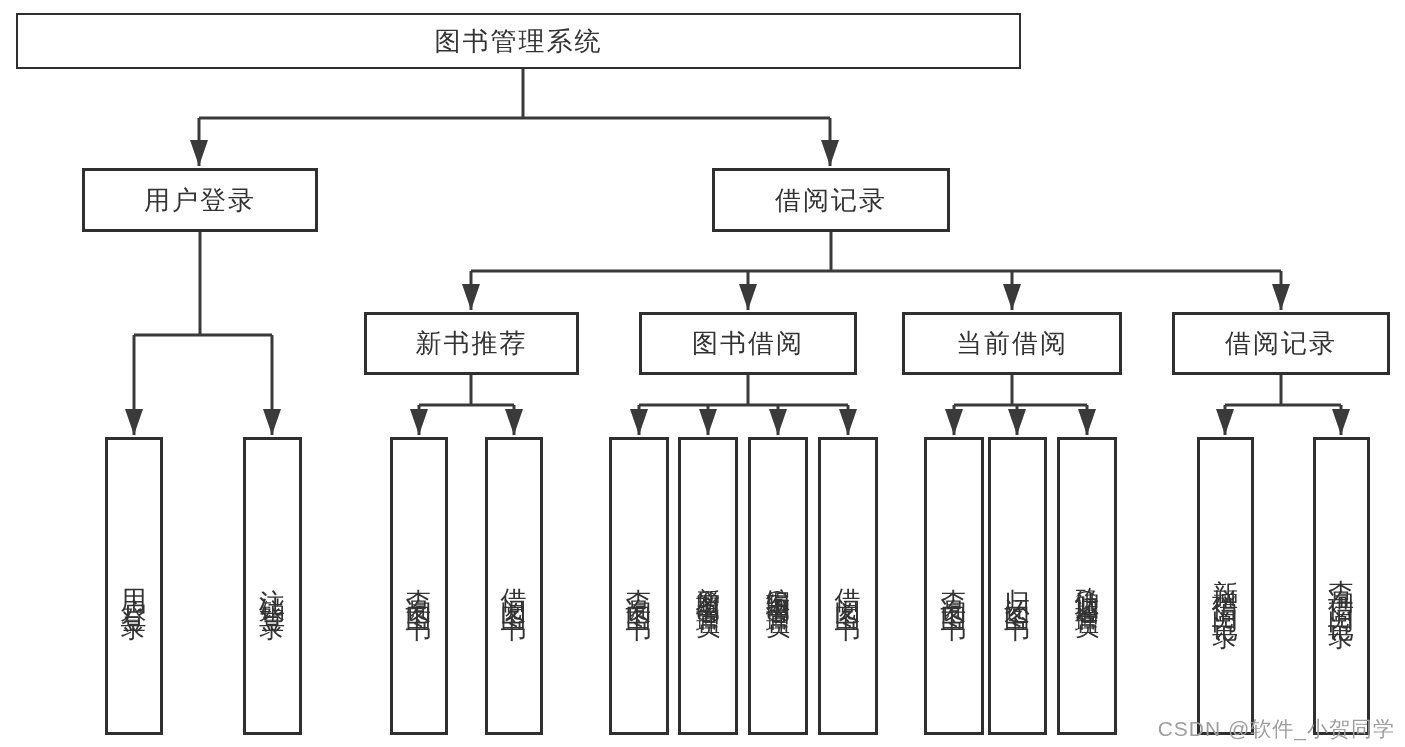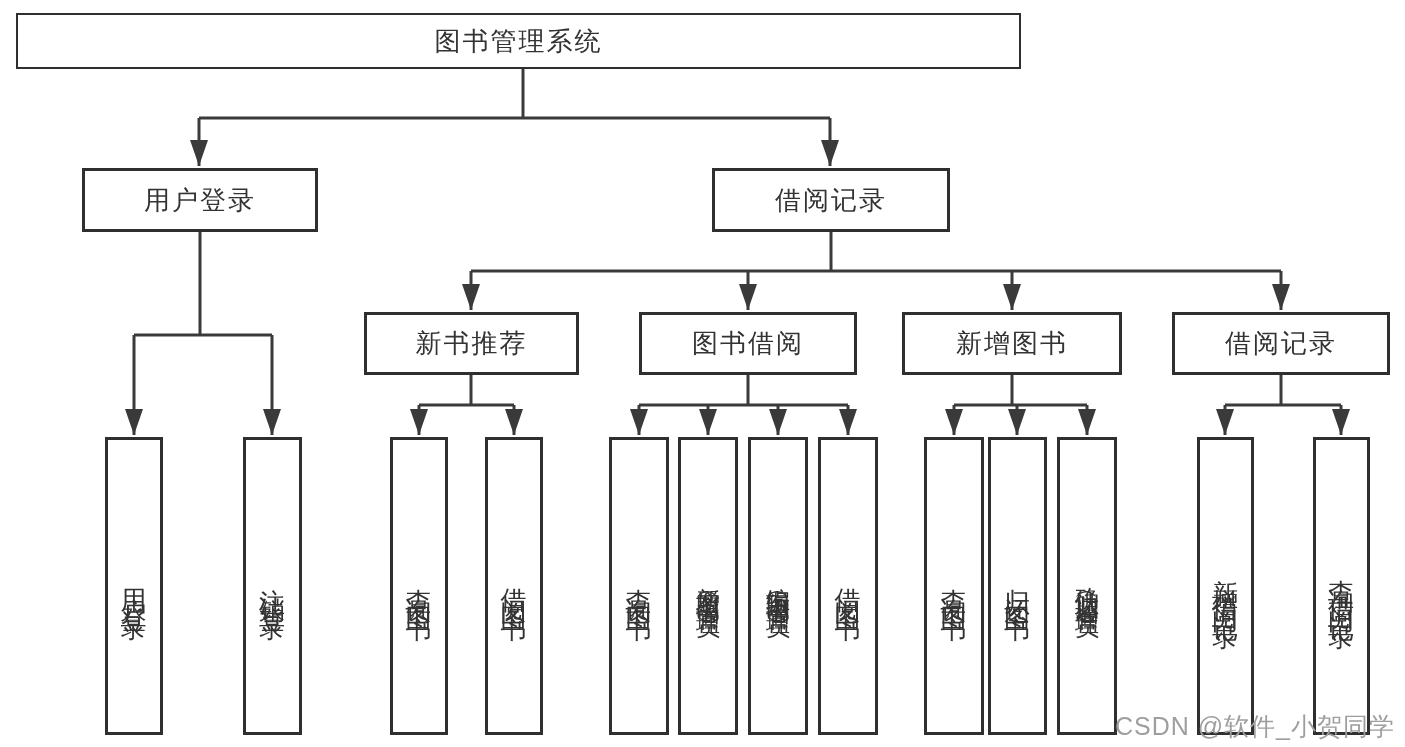--- a/index.html
+++ b/index.html
@@ -24,21 +24,21 @@
   .lvl2{top:168px;height:64px;}
   .lvl3{top:312px;height:63px;}
   .leaf{top:437px;height:298px;}
   .vtext{
     writing-mode:vertical-rl;text-orientation:mixed;
     font-size:26px;letter-spacing:9px;line-height:1;color:var(--text,#333);
   }
   .leaf.long .vtext{font-size:24px;letter-spacing:4px;}
   #watermark{
     position:absolute;right:10px;bottom:4px;z-index:5;
-    color:var(--watermark,#9e9e9e);font-size:25px;letter-spacing:1px;white-space:nowrap;
+    color:var(--watermark,#9e9e9e);font-size:21px;letter-spacing:1px;white-space:nowrap;
   }
 </style>
 </head>
 <body>
 
 <div id="stage">
 
   <svg id="connectors" viewBox="0 0 1405 747" xmlns="http://www.w3.org/2000/svg">
     <defs>
       <marker id="arrowhead" markerUnits="userSpaceOnUse" markerWidth="26" markerHeight="20" refX="26" refY="10" orient="auto">
@@ -98,21 +98,21 @@
     <span class="hlabel">借阅记录</span>
   </div>
 
   <div class="box lvl3" style="left:364px;width:215px;">
     <span class="hlabel">新书推荐</span>
   </div>
   <div class="box lvl3" style="left:639px;width:218px;">
     <span class="hlabel">图书借阅</span>
   </div>
   <div class="box lvl3" style="left:902px;width:220px;">
-    <span class="hlabel">新增图书</span>
+    <span class="hlabel">当前借阅</span>
   </div>
   <div class="box lvl3" style="left:1172px;width:218px;">
     <span class="hlabel">借阅记录</span>
   </div>
 
   <div class="box leaf" style="left:105px;width:58px;">
     <span class="vtext">用户登录</span>
   </div>
   <div class="box leaf" style="left:243px;width:59px;">
     <span class="vtext">注销登录</span>

